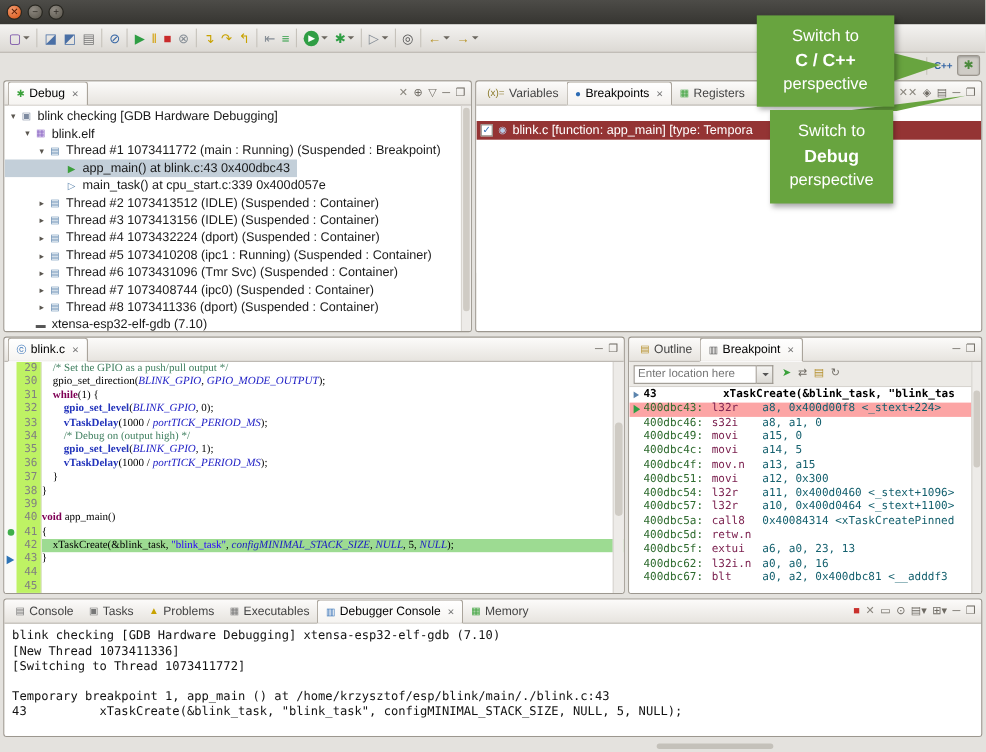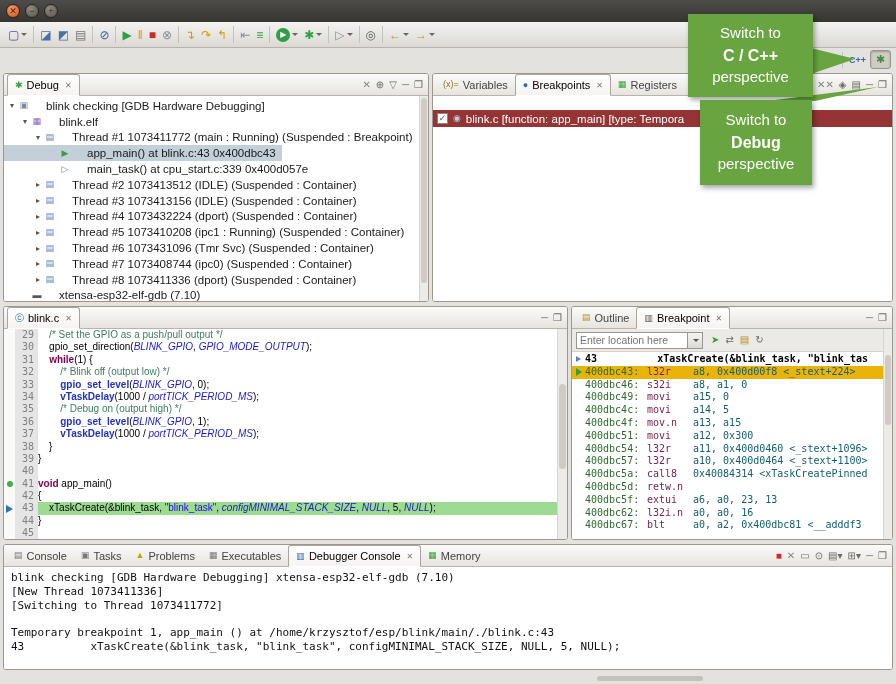--- a/index.html
+++ b/index.html
@@ -42,53 +42,53 @@
 .content{flex:1;background:#fff;position:relative;overflow:hidden}
 .v-scroll{position:absolute;right:0;top:0;bottom:0;width:9px;background:#edebe8;border-left:1px solid #d8d5d0;z-index:2}
 .v-thumb{position:absolute;left:1px;right:1px;background:#cfcbc4;border-radius:4px}
 
 
 .dbg-tree{position:absolute;inset:0;padding-top:2px;overflow:hidden}
 .trow{display:flex;align-items:center;height:15.8px;font-size:11.5px;white-space:nowrap;width:max-content;padding-right:6px;cursor:pointer}
 .trow.selected{background:#c3cfd9}
 .exp{width:10px;min-width:10px;font-size:8px;color:#5a564f;text-align:center}
 .ticon{width:14px;min-width:14px;font-size:9px;text-align:center;line-height:1}
-.tlabel{margin-left:15px;color:#1a1a1a}
+.tlabel{margin-left:3px;color:#1a1a1a}
 
 
 .bp-content{display:flex;flex-direction:column}
 .bp-list{height:152px;position:relative;background:#fff}
 .bp-row{display:flex;align-items:center;gap:5px;height:17px;margin-top:14px;background:#943434;color:#fff;font-size:11.5px;padding:0 4px;cursor:pointer;white-space:nowrap;overflow:hidden}
 .bp-check{width:11px;height:11px;min-width:11px;background:#fff;border:1px solid #8a867e;font-size:9px;color:#2d6cb5;display:flex;align-items:center;justify-content:center;line-height:1}
 .bp-icon{font-size:9px;color:#b9cde8;line-height:1}
 .bp-details{border-top:1px solid #d5d2cc;padding:7px 8px;font-size:11.5px;color:#333;flex:1;background:#fff}
 
 
 .editor-body{display:flex;height:100%}
 .ed-gutter{width:11px;background:#fafaf8}
 .g-row{height:12.4px;display:flex;align-items:center;justify-content:center}
 .g-dot{width:6px;height:6px;border-radius:50%;background:#3fae49}
 .g-arrow{width:0;height:0;border-left:7px solid #2e74b5;border-top:4px solid transparent;border-bottom:4px solid transparent}
-.ed-lnums{width:23px;background:#e5e5e5;color:#808080;font-family:"DejaVu Sans Mono",monospace;font-size:10px;text-align:right;padding-right:3px;border-right:1px solid #e4e2de}
+.ed-lnums{width:23px;background:#bef264;color:#808080;font-family:"DejaVu Sans Mono",monospace;font-size:10px;text-align:right;padding-right:3px;border-right:1px solid #e4e2de}
 .ln{height:12.4px;line-height:12.4px}
-.ed-code{flex:1;font-family:Liberation Sans, sans-serif;font-size:10px;overflow:hidden}
+.ed-code{flex:1;font-family:Liberation Serif, serif;font-size:10px;overflow:hidden}
 .cl{height:12.4px;line-height:12.4px;white-space:pre;color:#000}
 .cl.current{background:#9ddb92}
 .com{color:#3f7f5f}.kw{color:#7f0055;font-weight:bold}.str{color:#2a00ff}
 .mac{color:#1b1bc4;font-style:italic}.fnc{color:#2233bb;font-weight:bold}
 
 
 .dis-content{display:flex;flex-direction:column}
 .dis-toolbar{height:23px;min-height:23px;background:#eceae6;border-bottom:1px solid #d5d2cc;display:flex;align-items:center;padding:0 4px}
 .dis-input{width:112px;height:17px;font-size:10.5px;padding:0 3px;border:1px solid #9a958d;background:#fff;color:#444;font-family:"Liberation Sans",sans-serif}
 .dis-dd{width:15px;height:17px;border:1px solid #9a958d;border-left:none;background:linear-gradient(#f5f4f2,#dcdad5);display:flex;align-items:center;justify-content:center;cursor:pointer}
 .dis-tools{display:flex;gap:6px;margin-left:8px}
 .dis-rows{flex:1;font-family:"DejaVu Sans Mono",monospace;font-size:10px;padding-top:1px;overflow:hidden;background:#fff}
 .dr{display:flex;height:12.8px;line-height:12.8px;white-space:pre}
-.dr.current{background:#eab308}
+.dr.current{background:#fca5a5}
 .dr-g{width:13px;min-width:13px;display:flex;align-items:center;justify-content:center}
 .dr-arrow{width:0;height:0;border-left:6px solid #2f9e44;border-top:4px solid transparent;border-bottom:4px solid transparent}
 .dr-marker{width:0;height:0;border-left:5px solid #5b84ad;border-top:3px solid transparent;border-bottom:3px solid transparent}
 .dr-addr{width:62px;min-width:62px;color:#2d6a2d}
 .dr-mnem{width:46px;min-width:46px;color:#7c2250}
 .dr-ops{color:#14606e}
 .dr-src{font-weight:bold;color:#000}
 
 
 .console-body{padding:4px 7px;font-family:"DejaVu Sans Mono",monospace;font-size:11px;color:#111}
@@ -541,21 +541,20 @@
             <div class="ln">45</div>
           </div>
         <div class="ed-code">
 
             <div class="cl"><span class="com">    /* Set the GPIO as a push/pull output */</span></div>
 
             <div class="cl"><span>    gpio_set_direction(</span><span class="mac">BLINK_GPIO</span><span>, </span><span class="mac">GPIO_MODE_OUTPUT</span><span>);</span></div>
 
             <div class="cl"><span>    </span><span class="kw">while</span><span>(1) {</span></div>
 
-            <div class="cl"><span class="com">        /* Blink off (output low) */</span></div>
 
             <div class="cl"><span>        </span><span class="fnc">gpio_set_level</span><span>(</span><span class="mac">BLINK_GPIO</span><span>, 0);</span></div>
 
             <div class="cl"><span>        </span><span class="fnc">vTaskDelay</span><span>(1000 / </span><span class="mac">portTICK_PERIOD_MS</span><span>);</span></div>
 
             <div class="cl"><span class="com">        /* Debug on (output high) */</span></div>
 
             <div class="cl"><span>        </span><span class="fnc">gpio_set_level</span><span>(</span><span class="mac">BLINK_GPIO</span><span>, 1);</span></div>
 
             <div class="cl"><span>        </span><span class="fnc">vTaskDelay</span><span>(1000 / </span><span class="mac">portTICK_PERIOD_MS</span><span>);</span></div>

